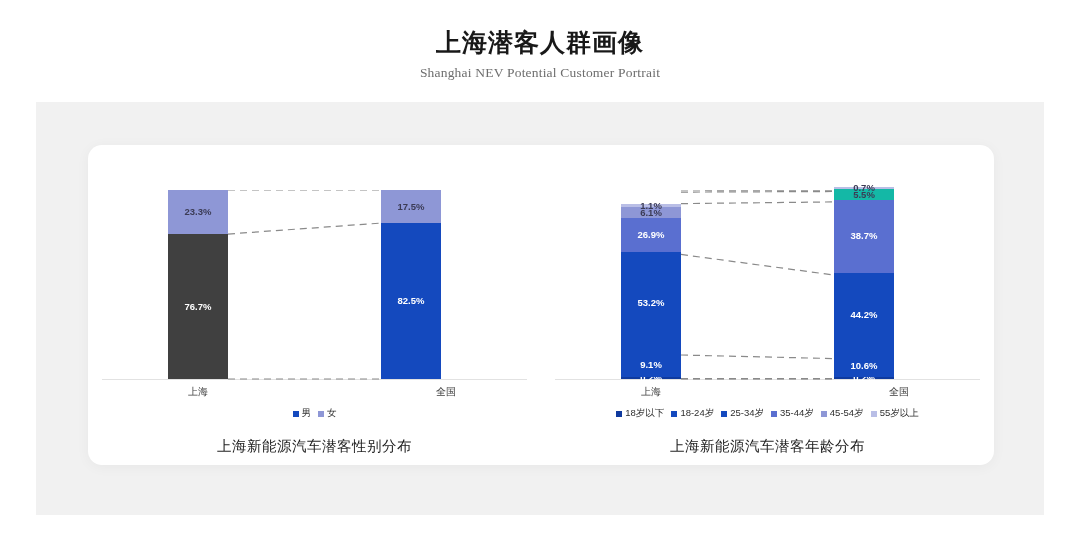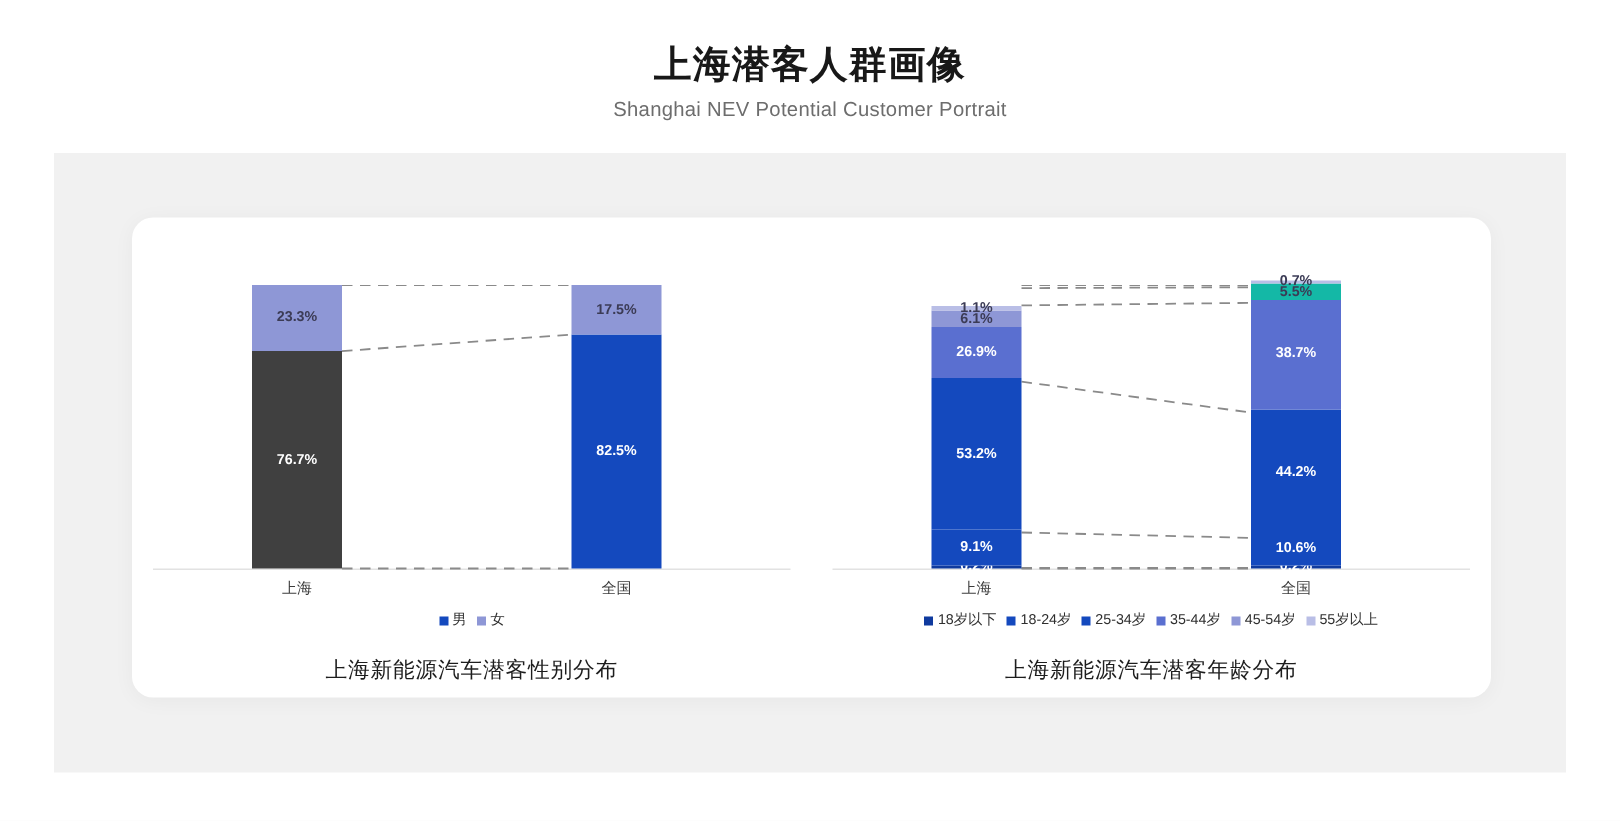--- a/index.html
+++ b/index.html
@@ -8,21 +8,21 @@
     height: 547px;
     background: #ffffff;
     font-family: "Liberation Sans", "DejaVu Sans", sans-serif;
     overflow: hidden;
   }
 
   .page { position: relative; width: 1080px; height: 547px; background:#fff; }
 
   
   .header { position:absolute; top:0; left:0; width:1080px; height:102px;
-            display:flex; flex-direction:column; align-items:center; justify-content:flex-start; }
+            display:flex; flex-direction:column; align-items:center; justify-content:flex-start;font-family:Liberation Serif, serif; }
   .main-title { margin-top:27px; font-size:25px; font-weight:bold; color:#181818;
                 letter-spacing:1px; line-height:32px; }
   .sub-title { margin-top:5px; font-size:13.5px; color:#6d6d6d; letter-spacing:.2px; line-height:18px; }
 
   
   .grey-panel { position:absolute; left:36px; top:102px; width:1008px; height:413px;
                 background:#f1f1f1; }
 
   
   .white-card { position:absolute; left:88px; top:145px; width:906px; height:320px;
@@ -50,21 +50,21 @@
   .seg-label.on-light { color:#3b3b55; }
   .seg-label.outside  { position:absolute; left:50%; transform:translateX(-50%); }
 
   
   .connectors { position:absolute; left:0; top:0; width:453px; height:190px; pointer-events:none; }
 
   
   .xticks { position:absolute; left:0; top:240px; width:453px; height:16px; }
   .xtick { position:absolute; width:90px; text-align:center; font-size:10px; color:#3c3c3c; }
   .xtick.left  { left:65px; }
-  .xtick.right { left:278px; }
+  .xtick.right { left:278px;text-align:right; }
 
   
   .legend { position:absolute; left:0; top:262px; width:453px;
             display:flex; justify-content:center; align-items:center; gap:3px; flex-wrap:nowrap; }
   .legend-item { display:flex; align-items:center; gap:3px; margin:0 2px; }
   .legend-swatch { width:6px; height:6px; display:inline-block; }
   .legend-text { font-size:9.5px; color:#2f2f2f; white-space:nowrap; }
 
   
   .caption { position:absolute; left:0; top:292px; width:453px; text-align:center;

